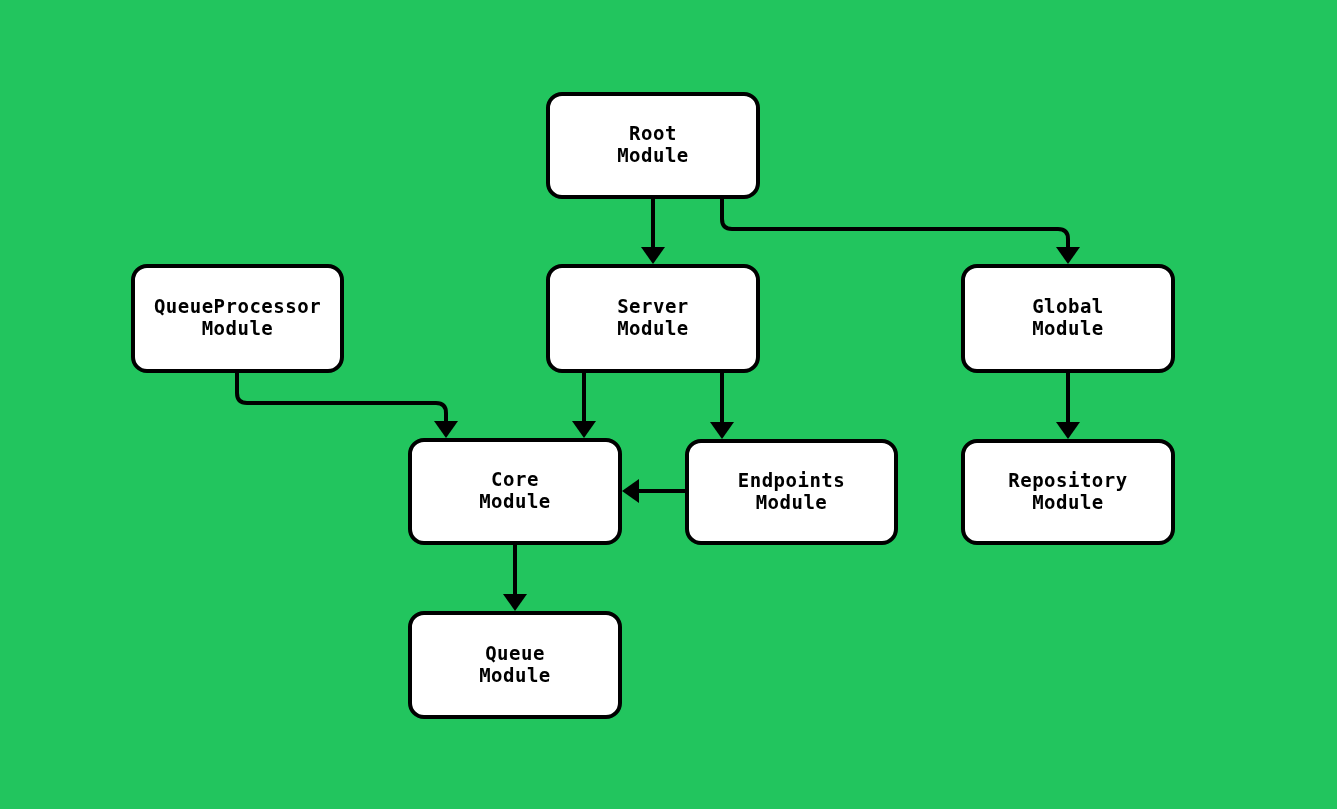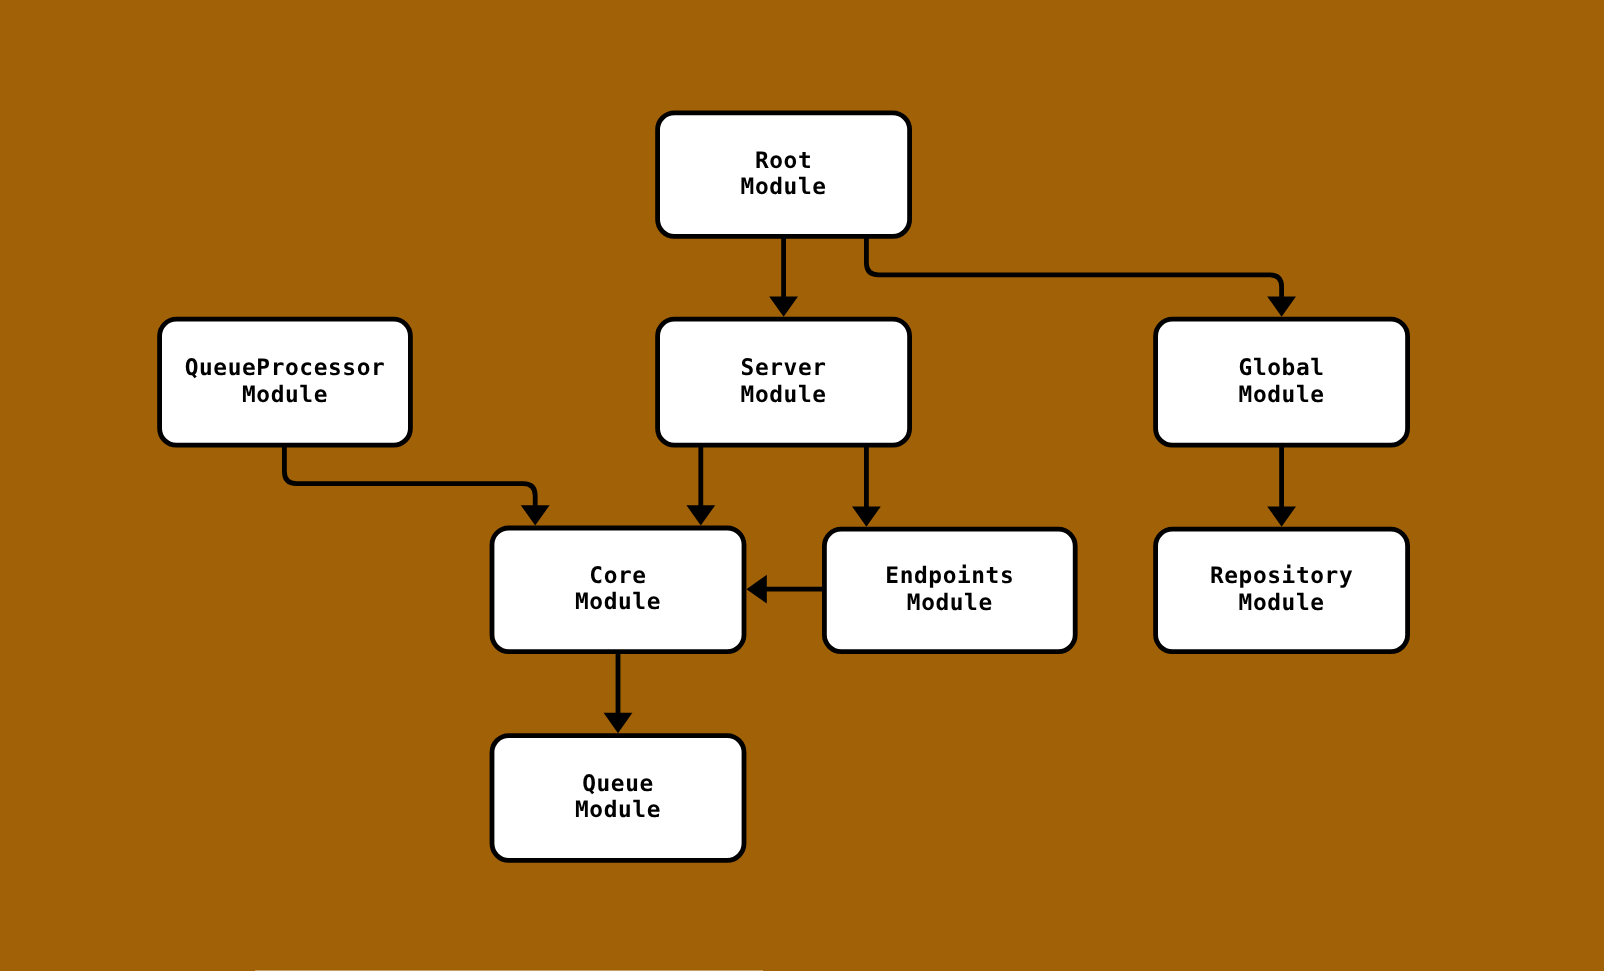--- a/index.html
+++ b/index.html
@@ -8,21 +8,21 @@
     padding: 0;
     background: #ffffff;
   }
   body {
     font-family: "DejaVu Sans Mono", "Liberation Mono", monospace;
   }
   #diagram-root {
     position: relative;
     width: 1337px;
     height: 809px;
-    background: #a16207;
+    background: #22c55e;
     overflow: hidden;
   }
   #diagram-svg {
     position: absolute;
     left: 0;
     top: 0;
     width: 1337px;
     height: 809px;
     display: block;
   }

